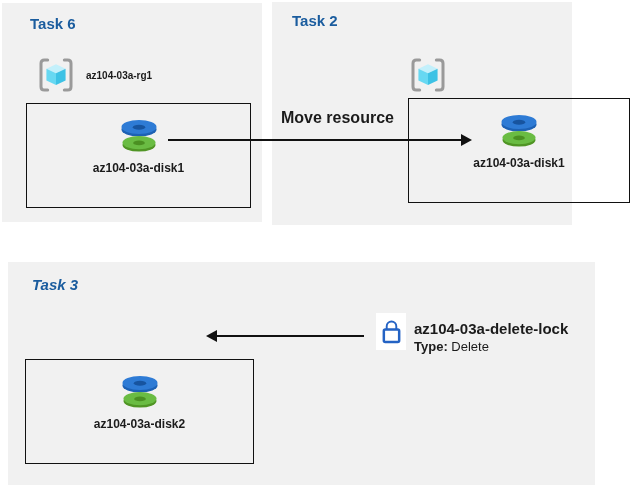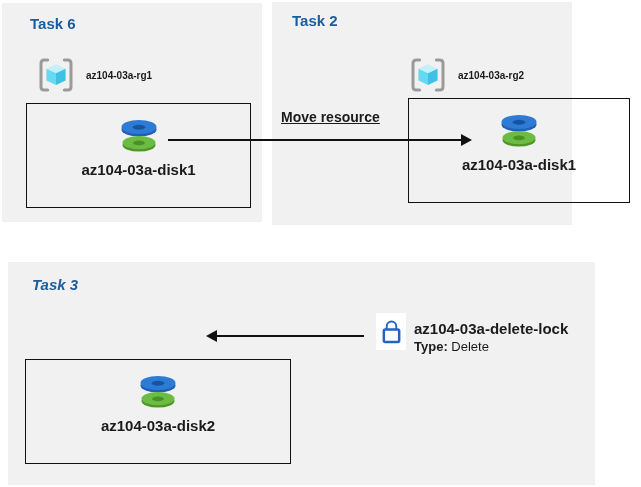--- a/index.html
+++ b/index.html
@@ -23,44 +23,44 @@
   .rg-row{position:absolute;display:flex;align-items:center;gap:10px;}
   #task1-panel .rg-row{left:34px;top:52px;}
   #task2-panel .rg-row{left:136px;top:53px;}
   #task3-panel .rg-row{left:28px;top:49px;}
   .rg-icon{width:40px;height:40px;display:block;}
   .rg-label{font-size:10px;font-weight:700;white-space:nowrap;}
 
   .res-box{position:absolute;border:1.5px solid #111111;box-sizing:border-box;}
   #task1-panel .res-box{left:24px;top:100px;width:225px;height:105px;}
   #task2-panel .res-box{left:136px;top:96px;width:222px;height:105px;}
-  #task3-panel .res-box{left:17px;top:97px;width:266px;height:105px;}
+  #task3-panel .res-box{left:17px;top:97px;width:229px;height:105px;}
   .disk-icon{display:block;width:40px;height:34px;margin:14px auto 0 auto;}
-  .res-label{margin-top:9px;text-align:center;font-size:15px;font-weight:700;white-space:nowrap;}
+  .res-label{margin-top:9px;text-align:center;font-size:12px;font-weight:700;white-space:nowrap;}
 
   .arrow{position:absolute;z-index:5;}
   .arrow .line{position:absolute;background:#111111;height:2px;top:5px;}
   .head-right{
     position:absolute;right:0;top:0;width:0;height:0;
     border-top:6px solid transparent;border-bottom:6px solid transparent;
     border-left:11px solid #111111;
   }
   .head-left{
     position:absolute;left:0;top:0;width:0;height:0;
     border-top:6px solid transparent;border-bottom:6px solid transparent;
     border-right:11px solid #111111;
   }
   #move-arrow{left:168px;top:134px;width:304px;height:12px;}
   #move-arrow .line{left:0;width:295px;}
   #lock-arrow{left:206px;top:330px;width:158px;height:12px;}
   #lock-arrow .line{left:9px;width:149px;}
 
   #move-label{
     position:absolute;left:281px;top:109px;z-index:6;
-    font-size:14px;font-weight:700;white-space:nowrap;text-decoration:underline;
+    font-size:16px;font-weight:700;white-space:nowrap;
   }
 
   #lock-badge{
     position:absolute;left:376px;top:313px;width:30px;height:37px;
     background:#ffffff;z-index:6;display:flex;align-items:center;justify-content:center;
   }
   #lock-badge svg{width:23px;height:29px;display:block;}
 
   #lock-text{position:absolute;left:414px;top:320px;z-index:6;line-height:18px;}
   .lock-name{font-size:15px;font-weight:700;white-space:nowrap;}
@@ -113,21 +113,20 @@
       <div class="res-label">az104-03a-disk1</div>
     </div>
   </section>
 
   <section class="panel" id="task2-panel">
     <h2 class="task-heading">Task 2</h2>
     <div class="rg-row">
       <svg class="rg-icon">
           <use href="#sym-rg"></use>
         </svg>
-      <span class="rg-label">az104-03a-rg2</span>
     </div>
     <div class="res-box">
       <svg class="disk-icon">
           <use href="#sym-disk"></use>
         </svg>
       <div class="res-label">az104-03a-disk1</div>
     </div>
   </section>
 
   <section class="panel" id="task3-panel">

